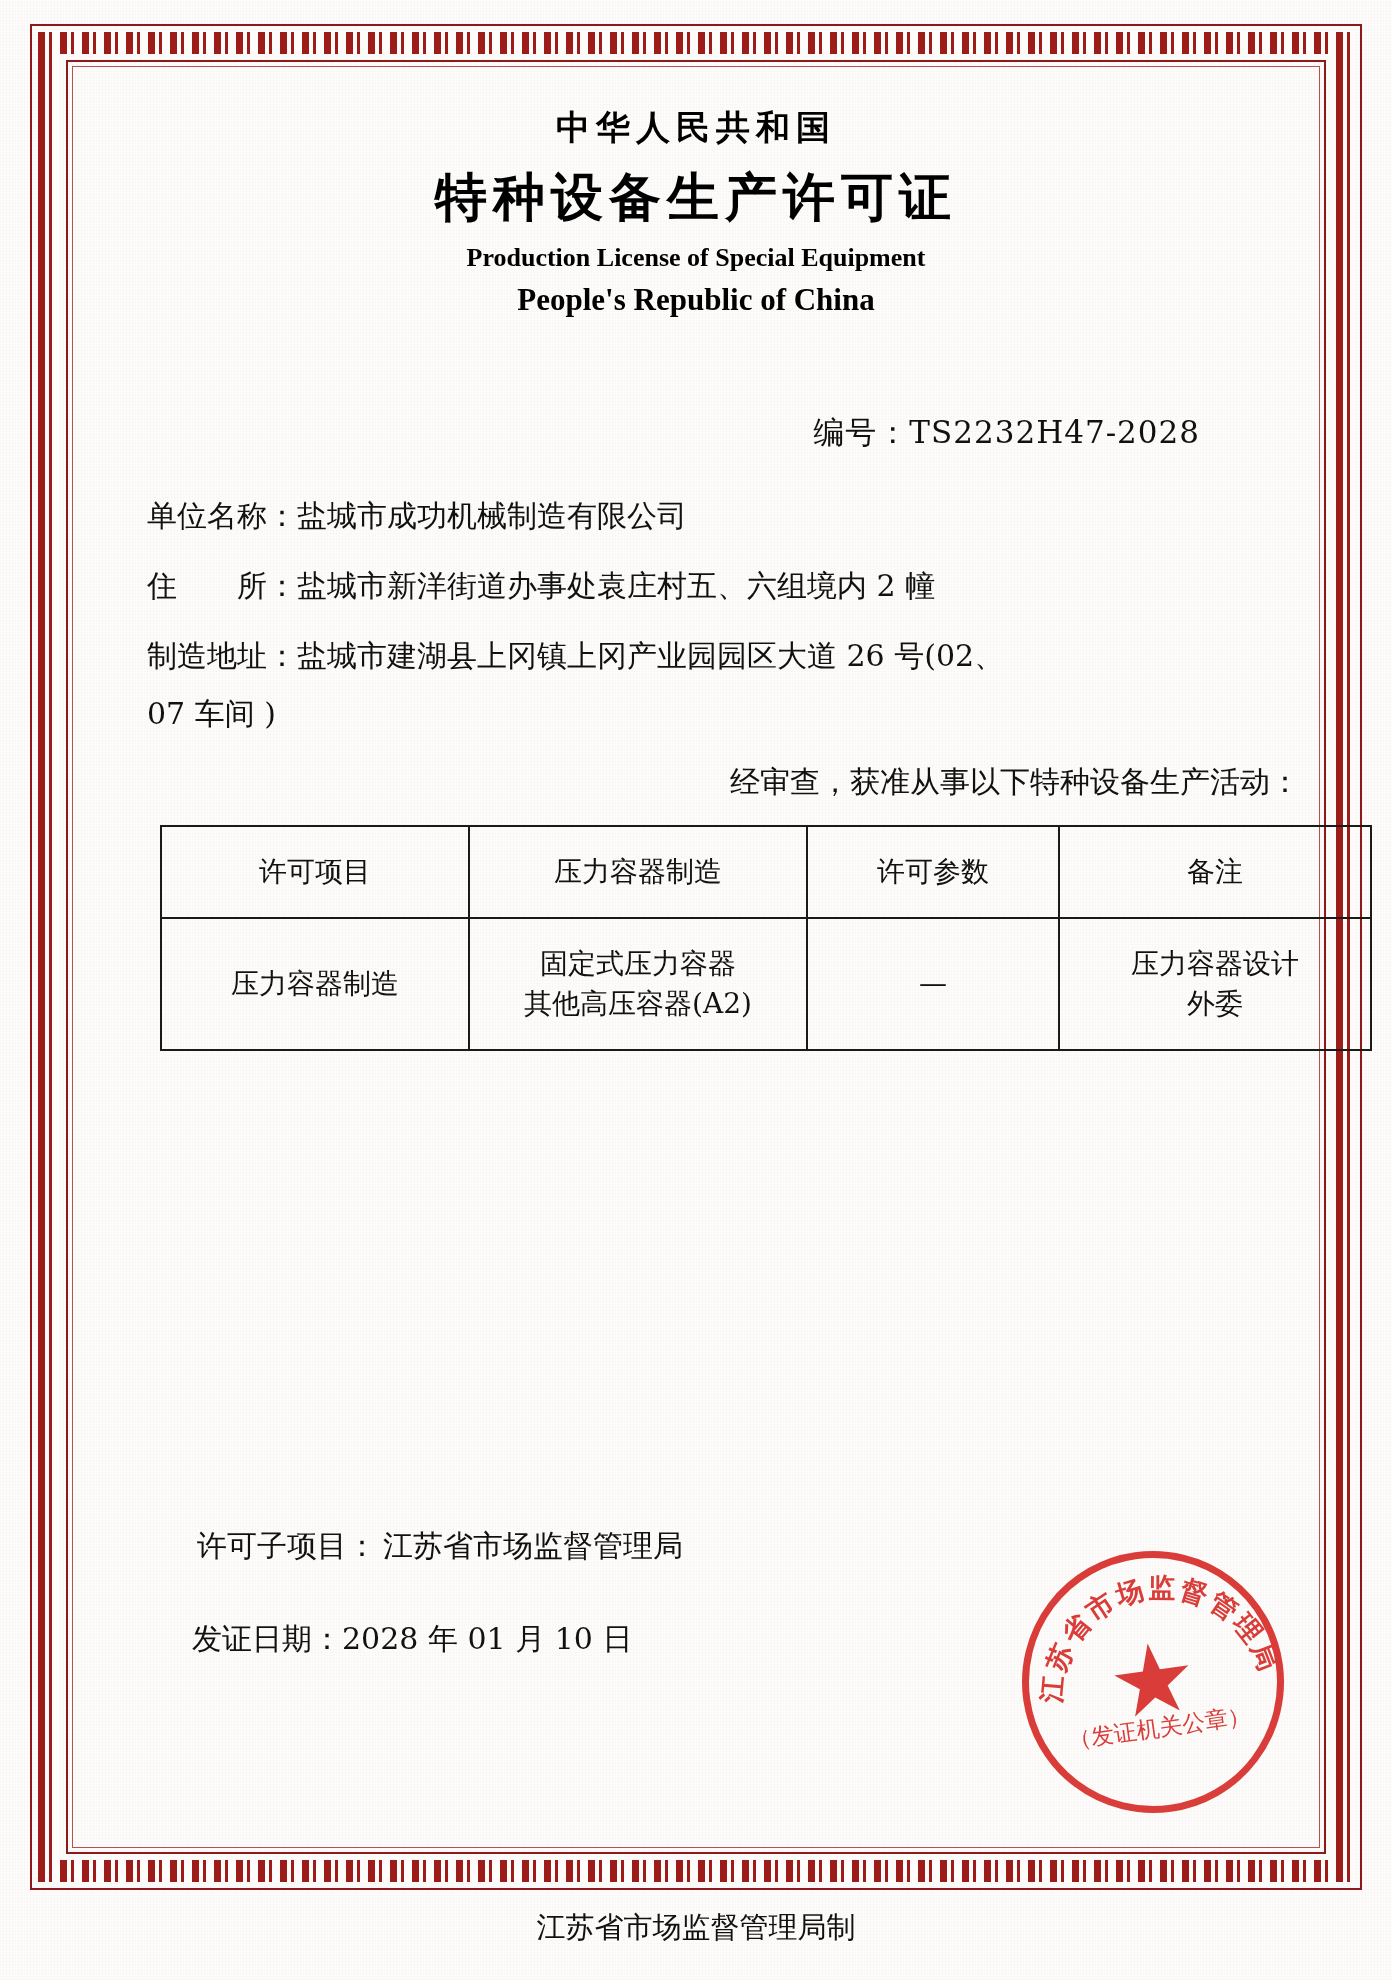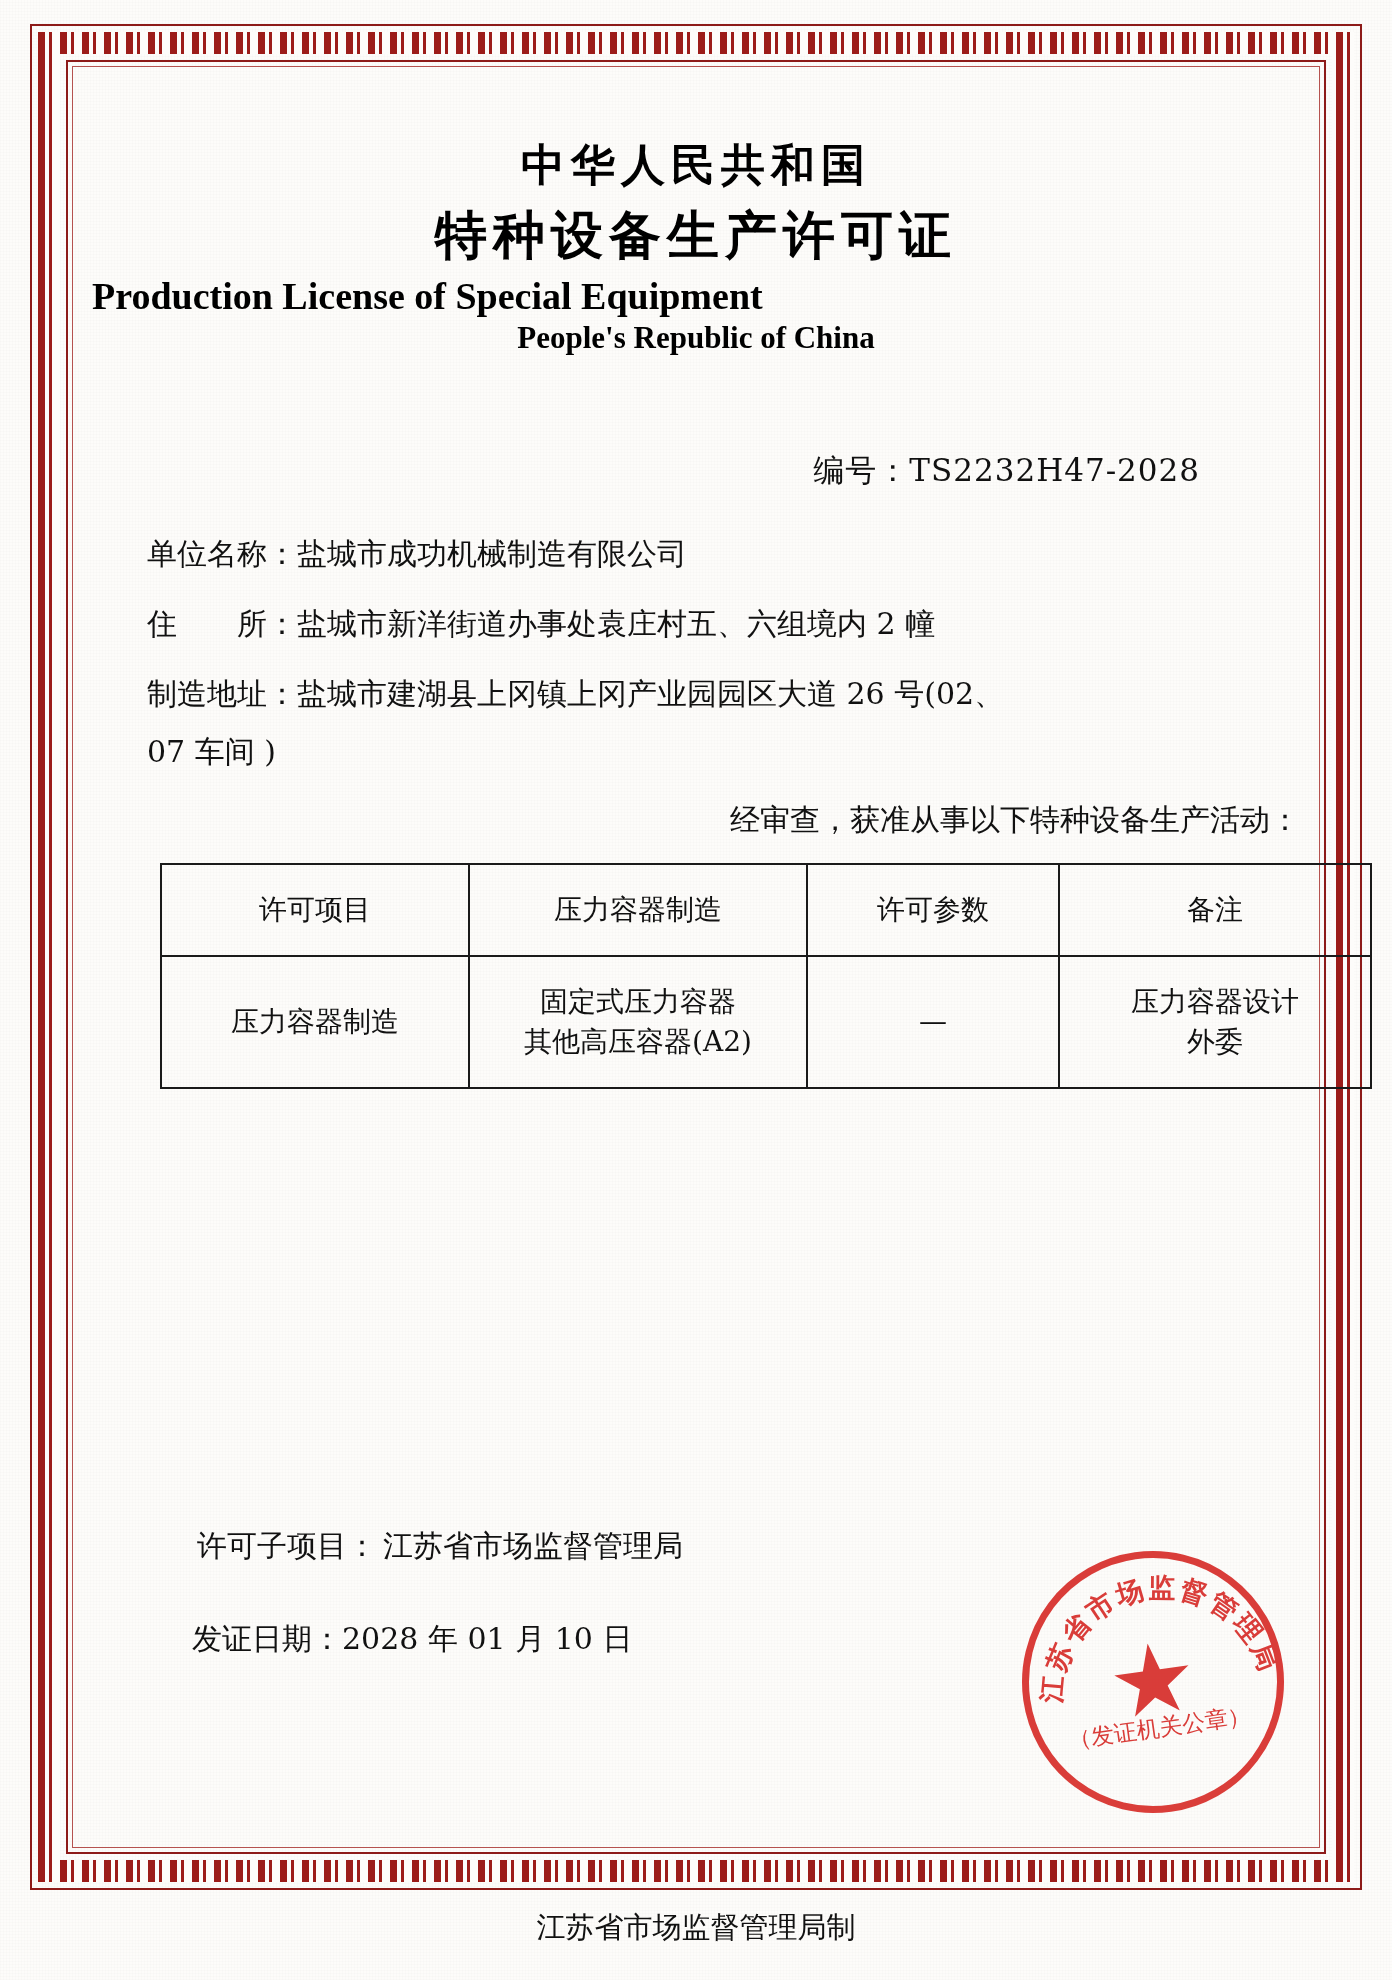--- a/index.html
+++ b/index.html
@@ -86,34 +86,33 @@
 
   
   .title-cn1, .title-cn2 {
     text-align: center;
     color: #000;
     font-family: "DejaVu Serif", "Liberation Serif", serif;
     font-weight: bold;
     letter-spacing: 6px;
   }
   .title-cn1 {
-    font-size: 44px;
+    font-size: 34px;
     line-height: 62px;
-    margin-top: 38px;
   }
   .title-cn2 {
     font-size: 52px;
     line-height: 62px;
     margin-top: 8px;
   }
   .title-en {
-    text-align: left;
+    text-align: center;
     font-family: "Liberation Serif", serif;
     font-weight: bold;
-    font-size: 38px;
+    font-size: 26px;
     line-height: 40px;
     margin-top: 10px;
     color: #000;
   }
   .title-en2 {
     text-align: center;
     font-family: "Liberation Serif", serif;
     font-weight: bold;
     font-size: 31px;
     line-height: 40px;

